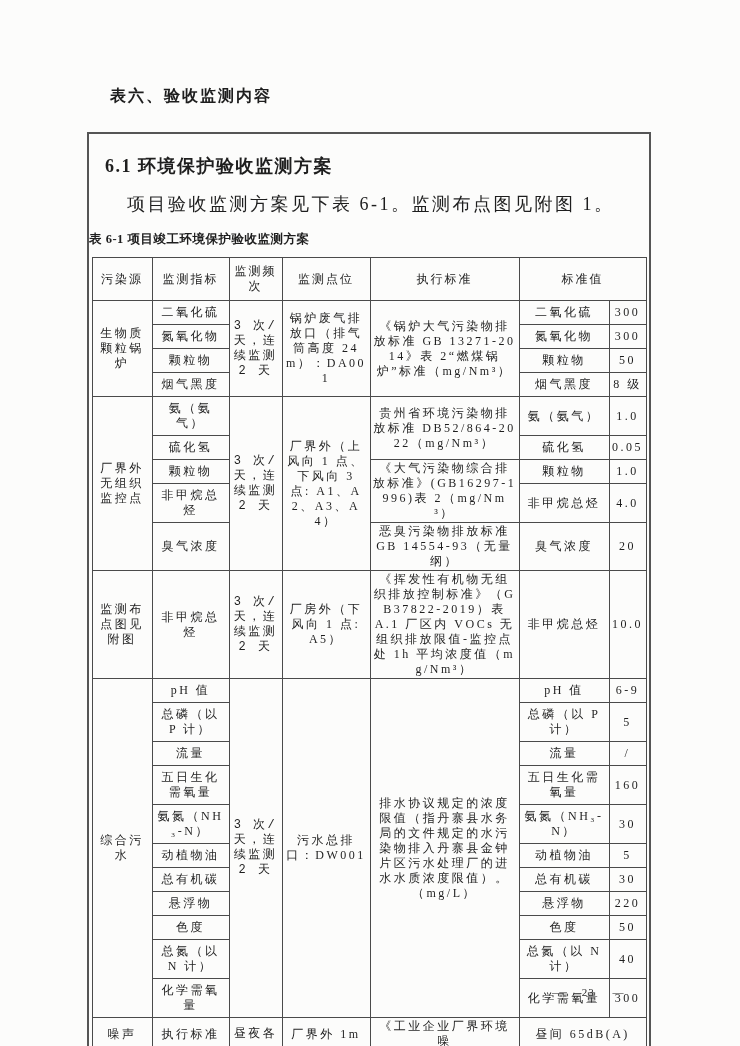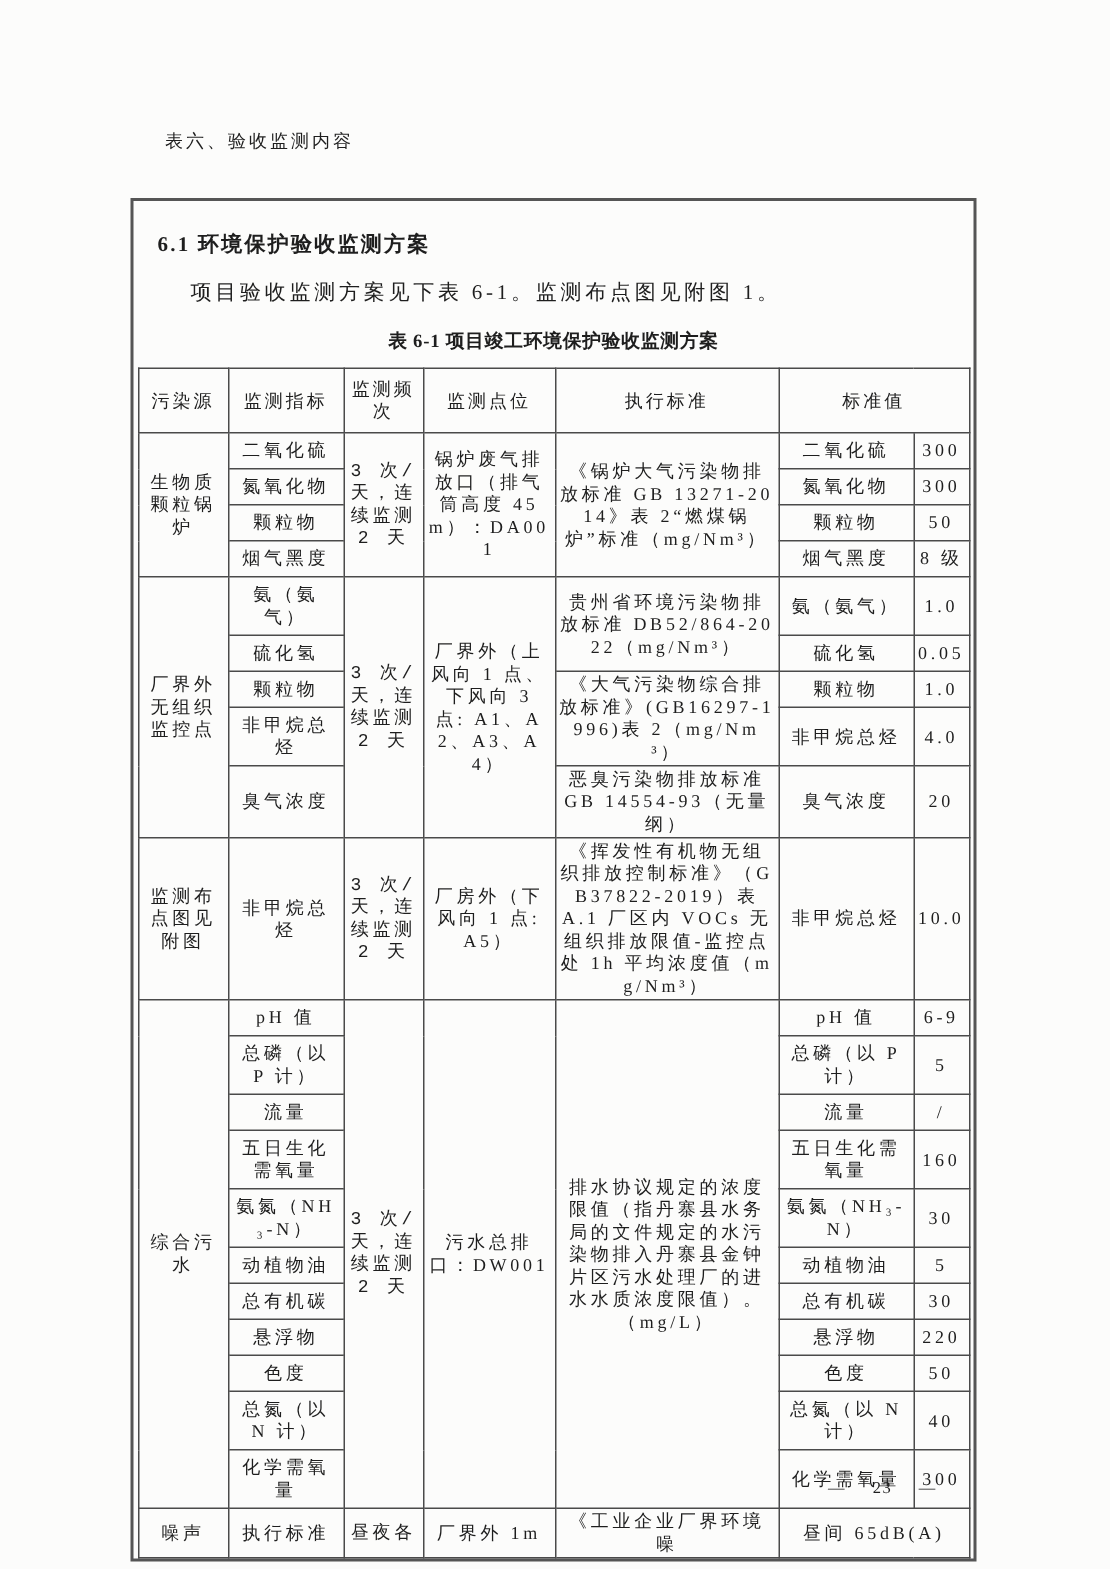--- a/index.html
+++ b/index.html
@@ -4,36 +4,36 @@
 <style>
   html,body{margin:0;padding:0;}
   body{
     width:740px;height:1046px;position:relative;
     background:#fcfcfb;color:#1e1e1e;
     font-family:"Liberation Serif","DejaVu Serif",serif;
     overflow:hidden;
   }
   .doc-title{
     position:absolute;left:110px;top:86px;
-    font-size:12px;font-weight:normal;letter-spacing:2px;
+    font-size:16px;font-weight:bold;letter-spacing:2px;
   }
   .content-frame{
     position:absolute;left:87px;top:132px;width:560px;
     border:2px solid #555;background:transparent;
   }
   .section-heading{
     margin:20px 0 0 16px;
-    font-size:14px;font-weight:bold;letter-spacing:1.5px;
+    font-size:18px;font-weight:bold;letter-spacing:1.5px;
   }
   .intro-paragraph{
     margin:14px 10px 0 38px;
-    font-size:14px;letter-spacing:2.5px;
+    font-size:18px;letter-spacing:2.5px;
   }
   .table-caption{
-    margin:15px 0 9px 0;text-align:center;
+    margin:15px 0 9px 0;
     font-size:12.5px;font-weight:bold;letter-spacing:0.5px;
   }
   table.monitoring{
     border-collapse:collapse;margin:0 auto;width:554px;table-layout:fixed;
   }
   table.monitoring td,table.monitoring th{
     border:1px solid #4a4a4a;
     font-size:12px;font-weight:normal;
     text-align:center;vertical-align:middle;
     padding:1px 2px;line-height:1.25;
@@ -81,21 +81,21 @@
         <th>监测频次</th>
         <th>监测点位</th>
         <th>执行标准</th>
         <th colspan="2">标准值</th>
       </tr>
 
       <tr>
         <td rowspan="4" class="cell-source">生物质颗粒锅炉</td>
         <td class="cell-indicator">二氧化硫</td>
         <td rowspan="4" class="cell-frequency">3 次/天，连续监测 2 天</td>
-        <td rowspan="4" class="cell-location">锅炉废气排放口（排气筒高度 45m）：DA001</td>
+        <td rowspan="4" class="cell-location">锅炉废气排放口（排气筒高度 24m）：DA001</td>
         <td rowspan="4" class="cell-standard">《锅炉大气污染物排放标准 GB 13271-2014》表 2“燃煤锅炉”标准（mg/Nm³）</td>
         <td class="cell-standard-name">二氧化硫</td>
         <td class="cell-standard-value">300</td>
       </tr>
       <tr>
         <td class="cell-indicator">氮氧化物</td>
         <td class="cell-standard-name">氮氧化物</td>
         <td class="cell-standard-value">300</td>
       </tr>
       <tr>

